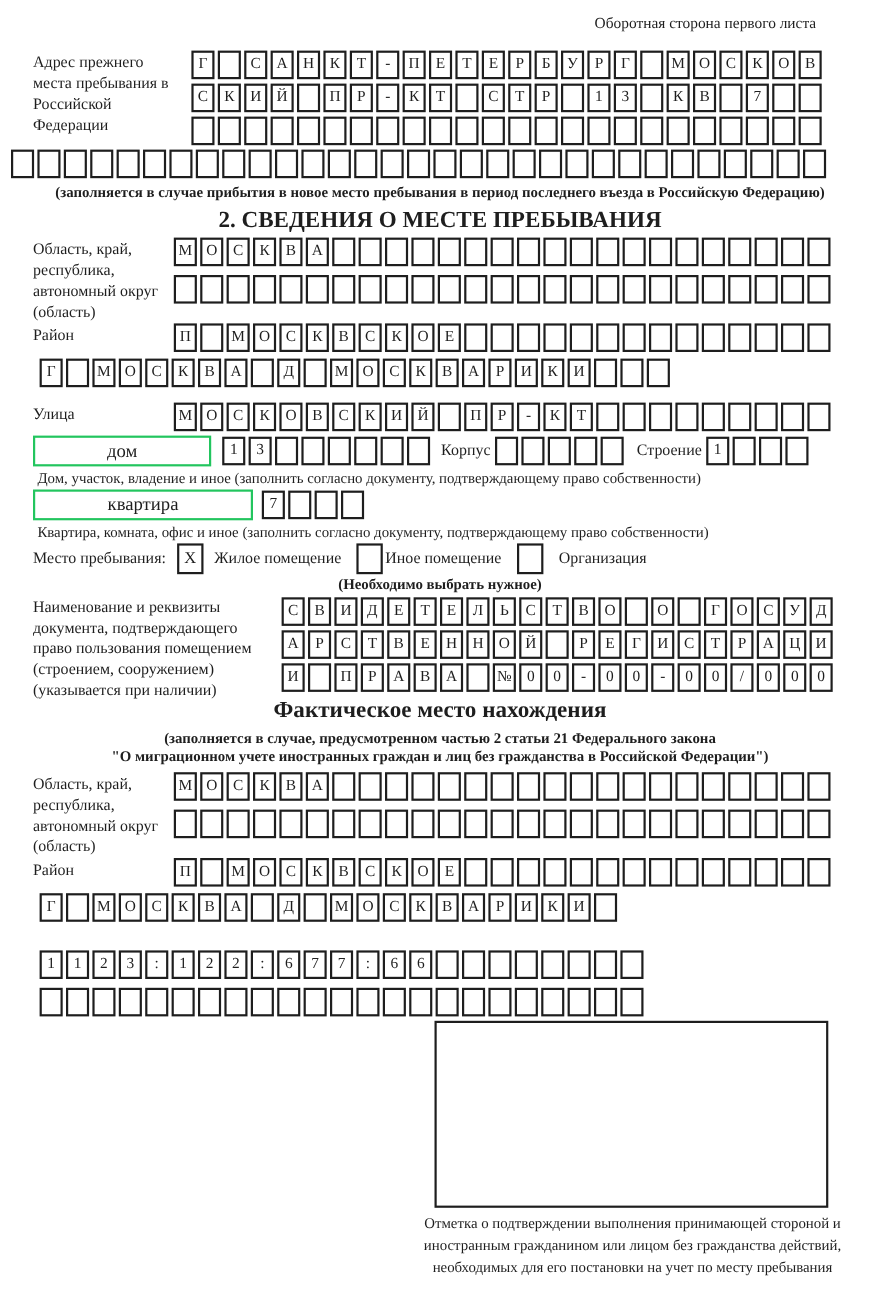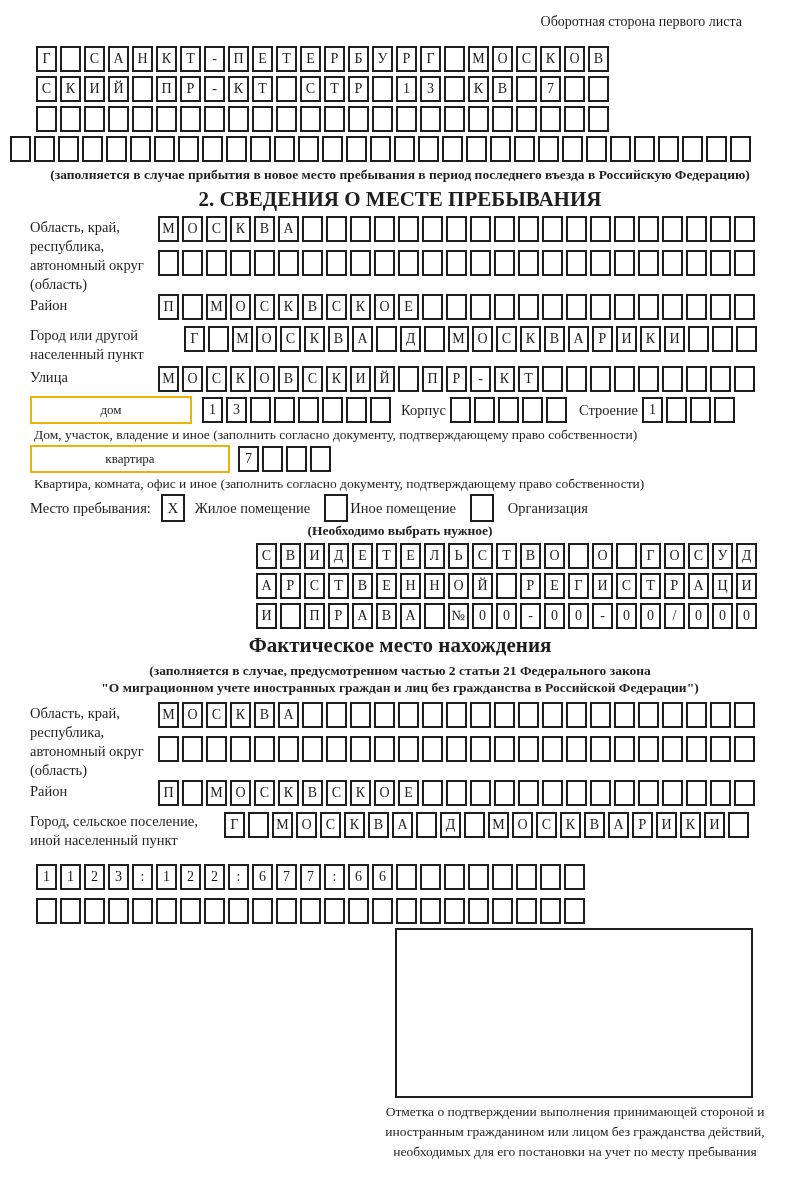--- a/index.html
+++ b/index.html
@@ -24,40 +24,41 @@
     font-size:14px; line-height:1;
   }
   .grid-indent { margin-left:6px; }
   .fullrow { margin-left:-20px; margin-top:4px; }
   .note { font-size:13.5px; line-height:17px; }
   .center { text-align:center;font-weight:bold; }
   .mt2{margin-top:2px;} .mt4{margin-top:4px;} .mt6{margin-top:6px;}
   .mb2{margin-bottom:2px;} .mb4{margin-bottom:4px;} .mb6{margin-bottom:6px;}
   .sec-title { text-align:center; font-weight:bold; font-size:21px; margin:4px 0; }
   .widebox {
-    border:2px solid #eab308; height:28px; display:flex; align-items:center;
-    justify-content:center; flex:0 0 auto; font-size:13px;
+    border:2px solid #22c55e; height:28px; display:flex; align-items:center;
+    justify-content:center; flex:0 0 auto; font-size:17px;
   }
   .inline-row { display:flex; align-items:center; }
   .checkbox {
     width:24px; height:28px; border:2px solid #1e1e1e; flex:0 0 auto;
     display:flex; align-items:center; justify-content:center; font-size:15px;
   }
   .doc-block { position:relative; min-height:86px; }
   .doc-label { position:absolute; left:0; top:0; width:220px; line-height:19px; }
   .doc-stack { margin-left:226px; }
   .stamp-box { margin-left:365px; margin-top:4px; width:358px; height:170px; border:2px solid #1e1e1e; }
   .stamp-caption { margin-left:350px; width:390px; text-align:center; font-size:13.5px; line-height:20px; margin-top:4px; }
 </style>
 </head>
 <body>
 
 <div class="header-note">Оборотная сторона первого листа</div>
 
 <div class="frow">
+  <div class="lbl w138">Адрес прежнего места пребывания в Российской Федерации</div>
   <div class="stack grid-indent">
     <div class="cells">
         <span class="cell">Г</span>
         <span class="cell"></span>
         <span class="cell">С</span>
         <span class="cell">А</span>
         <span class="cell">Н</span>
         <span class="cell">К</span>
         <span class="cell">Т</span>
         <span class="cell">-</span>
@@ -254,21 +255,20 @@
       <span class="cell"></span>
       <span class="cell"></span>
       <span class="cell"></span>
       <span class="cell"></span>
       <span class="cell"></span>
       <span class="cell"></span>
     </div>
 </div>
 
 <div class="frow mt4 mb2" style="min-height:40px;">
-  <div class="lbl w148">Город или другой населенный пункт</div>
   <div class="cells grid-indent mt2">
       <span class="cell">Г</span>
       <span class="cell"></span>
       <span class="cell">М</span>
       <span class="cell">О</span>
       <span class="cell">С</span>
       <span class="cell">К</span>
       <span class="cell">В</span>
       <span class="cell">А</span>
       <span class="cell"></span>
@@ -367,20 +367,21 @@
   <div class="checkbox">X</div>
   <div style="margin:0 14px 0 10px;">Жилое помещение</div>
   <div class="checkbox"></div>
   <div style="margin:0 14px 0 2px;">Иное помещение</div>
   <div class="checkbox"></div>
   <div style="margin:0 0 0 14px;">Организация</div>
 </div>
 <div class="note center mb4">(Необходимо выбрать нужное)</div>
 
 <div class="doc-block mb4">
+  <div class="doc-label">Наименование и реквизиты документа, подтверждающего право пользования помещением (строением, сооружением) (указывается при наличии)</div>
   <div class="doc-stack stack">
     <div class="cells">
         <span class="cell">С</span>
         <span class="cell">В</span>
         <span class="cell">И</span>
         <span class="cell">Д</span>
         <span class="cell">Е</span>
         <span class="cell">Т</span>
         <span class="cell">Е</span>
         <span class="cell">Л</span>
@@ -536,21 +537,20 @@
       <span class="cell"></span>
       <span class="cell"></span>
       <span class="cell"></span>
       <span class="cell"></span>
       <span class="cell"></span>
       <span class="cell"></span>
     </div>
 </div>
 
 <div class="frow mb2" style="min-height:40px;">
-  <div class="lbl w188">Город, сельское поселение, иной населенный пункт</div>
   <div class="cells grid-indent mt2">
       <span class="cell">Г</span>
       <span class="cell"></span>
       <span class="cell">М</span>
       <span class="cell">О</span>
       <span class="cell">С</span>
       <span class="cell">К</span>
       <span class="cell">В</span>
       <span class="cell">А</span>
       <span class="cell"></span>

